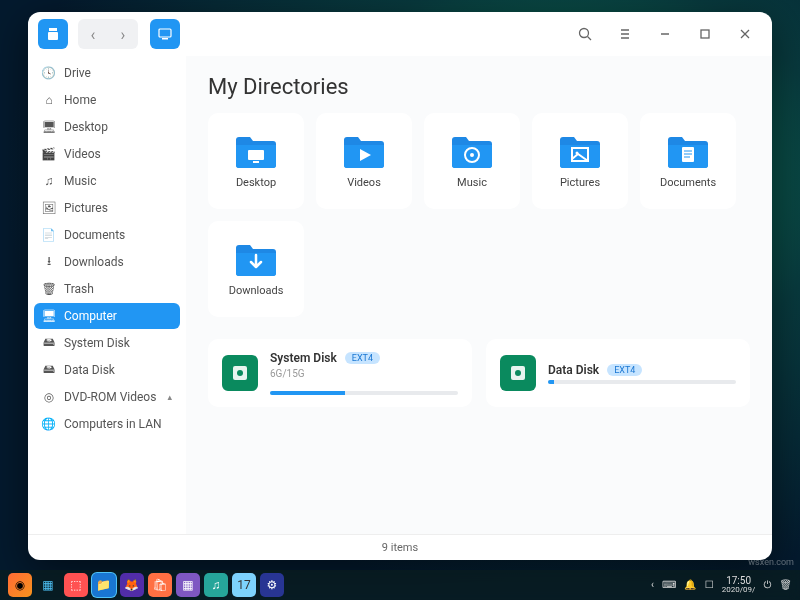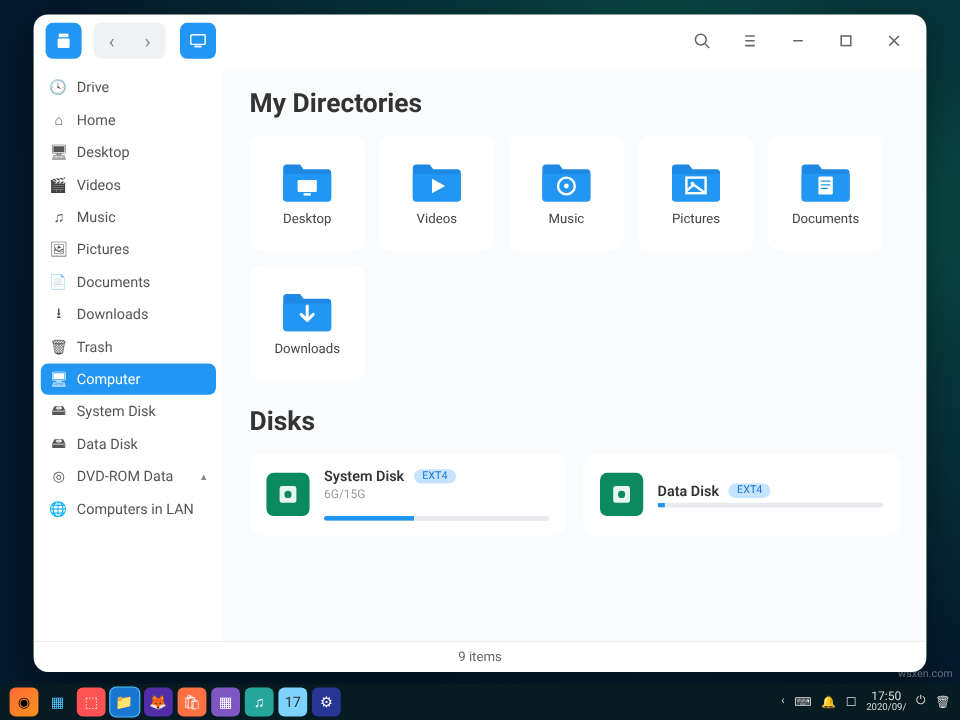--- a/index.html
+++ b/index.html
@@ -13,21 +13,21 @@
 .loc-btn{background:#2196f3;color:#fff;width:30px;height:30px;border-radius:6px;display:flex;align-items:center;justify-content:center;margin-left:6px;cursor:pointer}
 .spacer{flex:1}
 .win-ctrl{width:34px;height:30px;display:flex;align-items:center;justify-content:center;color:#666;cursor:pointer}
 .body{flex:1;display:flex;overflow:hidden}
 .sidebar{width:158px;padding:4px 6px;overflow-y:auto}
 .sb-item{display:flex;align-items:center;gap:8px;padding:6px 8px;border-radius:6px;font-size:12px;color:#555;cursor:pointer;margin-bottom:1px}
 .sb-item.active{background:#2196f3;color:#fff}
 .sb-ico{width:14px;height:14px;display:flex;align-items:center;justify-content:center;font-size:12px}
 .sb-chev{margin-left:auto;font-size:9px;color:#888}
 .content{flex:1;background:#fafbfc;padding:18px 22px;overflow-y:auto}
-.section-title{font-size:22px;font-weight:700;color:#333;margin-bottom:14px}
+.section-title{font-size:22px;font-weight:400;color:#333;margin-bottom:14px}
 .grid{display:flex;flex-wrap:wrap;gap:12px;margin-bottom:22px}
 .tile{width:96px;height:96px;background:#fff;border-radius:10px;display:flex;flex-direction:column;align-items:center;justify-content:center;gap:6px;cursor:pointer}
 .tile-label{font-size:11px;color:#444}
 .folder{width:44px;height:36px;position:relative}
 .folder svg{width:100%;height:100%}
 .disks{display:flex;gap:14px}
 .disk-card{flex:1;background:#fff;border-radius:10px;padding:12px 14px;display:flex;gap:12px;align-items:center;cursor:pointer}
 .disk-ico{width:36px;height:36px;border-radius:6px;display:flex;align-items:center;justify-content:center}
 .disk-info{flex:1}
 .disk-head{display:flex;align-items:center;gap:8px;margin-bottom:3px}
@@ -141,21 +141,21 @@
         <div class="sb-item">
           <span class="sb-ico">🖴</span>
           <span>System Disk</span>
         </div>
         <div class="sb-item">
           <span class="sb-ico">🖴</span>
           <span>Data Disk</span>
         </div>
         <div class="sb-item">
           <span class="sb-ico">◎</span>
-          <span>DVD-ROM Data</span>
+          <span>DVD-ROM Videos</span>
           <span class="sb-chev">▴</span>
         </div>
         <div class="sb-item">
           <span class="sb-ico">🌐</span>
           <span>Computers in LAN</span>
         </div>
       </div>
     <div class="content">
       <div class="section-title">My Directories</div>
       <div class="grid" id="dir-grid">
@@ -208,21 +208,20 @@
           </div>
           <div class="tile">
             <div class="folder"><svg viewBox="0 0 44 36">
                 <path d="M2 6 Q2 3 5 3 L16 3 L19 7 L39 7 Q42 7 42 10 L42 31 Q42 34 39 34 L5 34 Q2 34 2 31 Z" fill="#1e88e5"></path>
                 <path d="M2 11 L42 11 L42 31 Q42 34 39 34 L5 34 Q2 34 2 31 Z" fill="#2196f3"></path>
                 <path d="M22 13 L22 24 M17 20 L22 25 L27 20" stroke="#fff" stroke-width="2.5" fill="none" stroke-linecap="round" stroke-linejoin="round"></path>
               </svg></div>
             <div class="tile-label">Downloads</div>
           </div>
         </div>
-      <div class="section-title">Disks</div>
       <div class="disks" id="disks">
           <div class="disk-card">
             <div class="disk-ico" style="background:#0a8a5e">
               <svg width="20" height="20" viewBox="0 0 20 20">
                 <rect x="3" y="3" width="14" height="14" rx="2" fill="#fff" opacity=".9"></rect>
                 <circle cx="10" cy="10" r="3" fill="#0a8a5e"></circle>
               </svg>
             </div>
             <div class="disk-info">
               <div class="disk-head">

